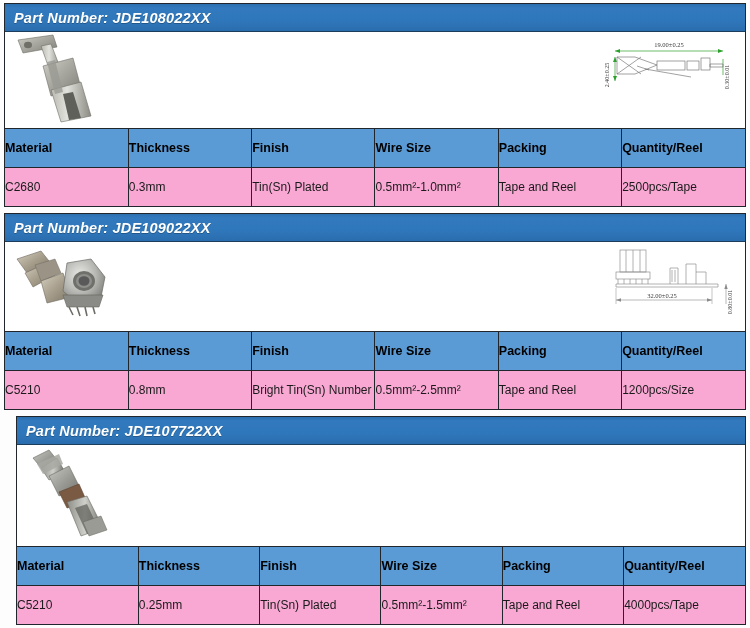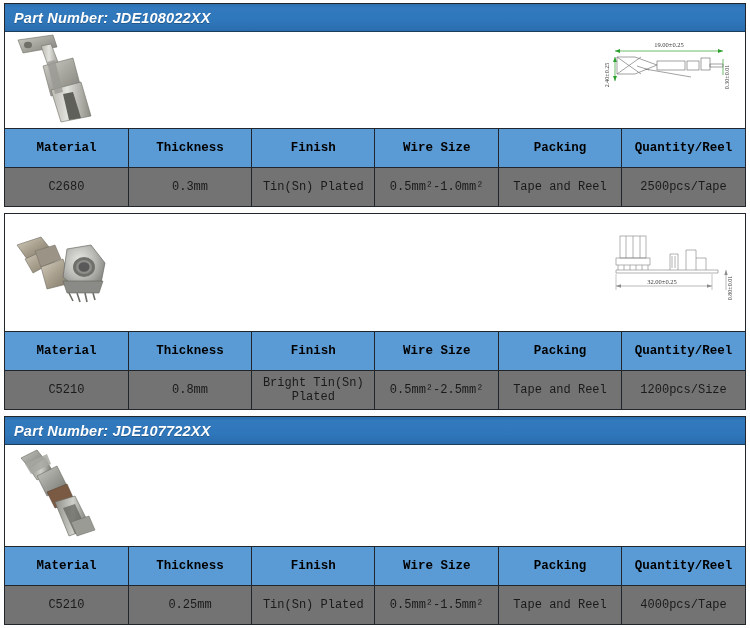--- a/index.html
+++ b/index.html
@@ -86,43 +86,42 @@
   .spec-table {
     width: 100%;
     border-collapse: collapse;
     table-layout: fixed;
     flex: 0 0 auto;
   }
   .spec-table th,
   .spec-table td {
     border-left: 1px solid #20262b;
     border-right: 1px solid #20262b;
-    text-align: center;
+    text-align: left;
     vertical-align: middle;
     padding: 0;
-    font-family: Liberation Mono, monospace;
   }
   .spec-table th:first-child,
   .spec-table td:first-child {
     border-left: none;
   }
   .spec-table th:last-child,
   .spec-table td:last-child {
     border-right: none;
   }
   .spec-table thead th {
     background: #5b9bd5;
     color: #000000;
     font-size: 12.5px;
     font-weight: bold;
     height: 38px;
     border-bottom: 1px solid #20262b;
   }
   .spec-table tbody td {
-    background: #737373;
+    background: #f9a8d4;
     color: #1a1a1a;
     font-size: 12px;
     font-weight: normal;
     height: 38px;
   }
 </style>
 </head>
 <body>
 
 <div class="page">
@@ -207,20 +206,23 @@
           <td>Tape and Reel</td>
           <td>2500pcs/Tape</td>
         </tr>
       </tbody>
     </table>
   </div>
 
   <div class="block-gap"></div>
 
   <div class="part-block" style="flex:0 0 197px;">
+    <div class="pn-header">
+      <span class="pn-header-text">Part Number: JDE109022XX</span>
+    </div>
 
     <div class="media-row">
       <div class="product-photo">
         <svg width="110" height="80" viewBox="0 0 110 80">
           <defs>
             <radialGradient id="nutg" cx="40%" cy="35%" r="70%">
               <stop offset="0%" stop-color="#e9e9e6"></stop>
               <stop offset="55%" stop-color="#b6b6b2"></stop>
               <stop offset="100%" stop-color="#7c7c78"></stop>
             </radialGradient>
@@ -281,32 +283,32 @@
           <th>Finish</th>
           <th>Wire Size</th>
           <th>Packing</th>
           <th>Quantity/Reel</th>
         </tr>
       </thead>
       <tbody>
         <tr>
           <td>C5210</td>
           <td>0.8mm</td>
-          <td>Bright Tin(Sn) Plated</td>
+          <td>Bright Tin(Sn) Number</td>
           <td>0.5mm²-2.5mm²</td>
           <td>Tape and Reel</td>
           <td>1200pcs/Size</td>
         </tr>
       </tbody>
     </table>
   </div>
 
   <div class="block-gap"></div>
 
-  <div class="part-block" style="flex:1 1 auto;">
+  <div class="part-block" style="flex:1 1 auto;margin-left:12px;">
     <div class="pn-header">
       <span class="pn-header-text">Part Number: JDE107722XX</span>
     </div>
 
     <div class="media-row">
       <div class="product-photo">
         <svg width="100" height="95" viewBox="0 0 100 95">
           <defs>
             <linearGradient id="sp3" x1="0" y1="0" x2="1" y2="1">
               <stop offset="0%" stop-color="#c9c9c3"></stop>

